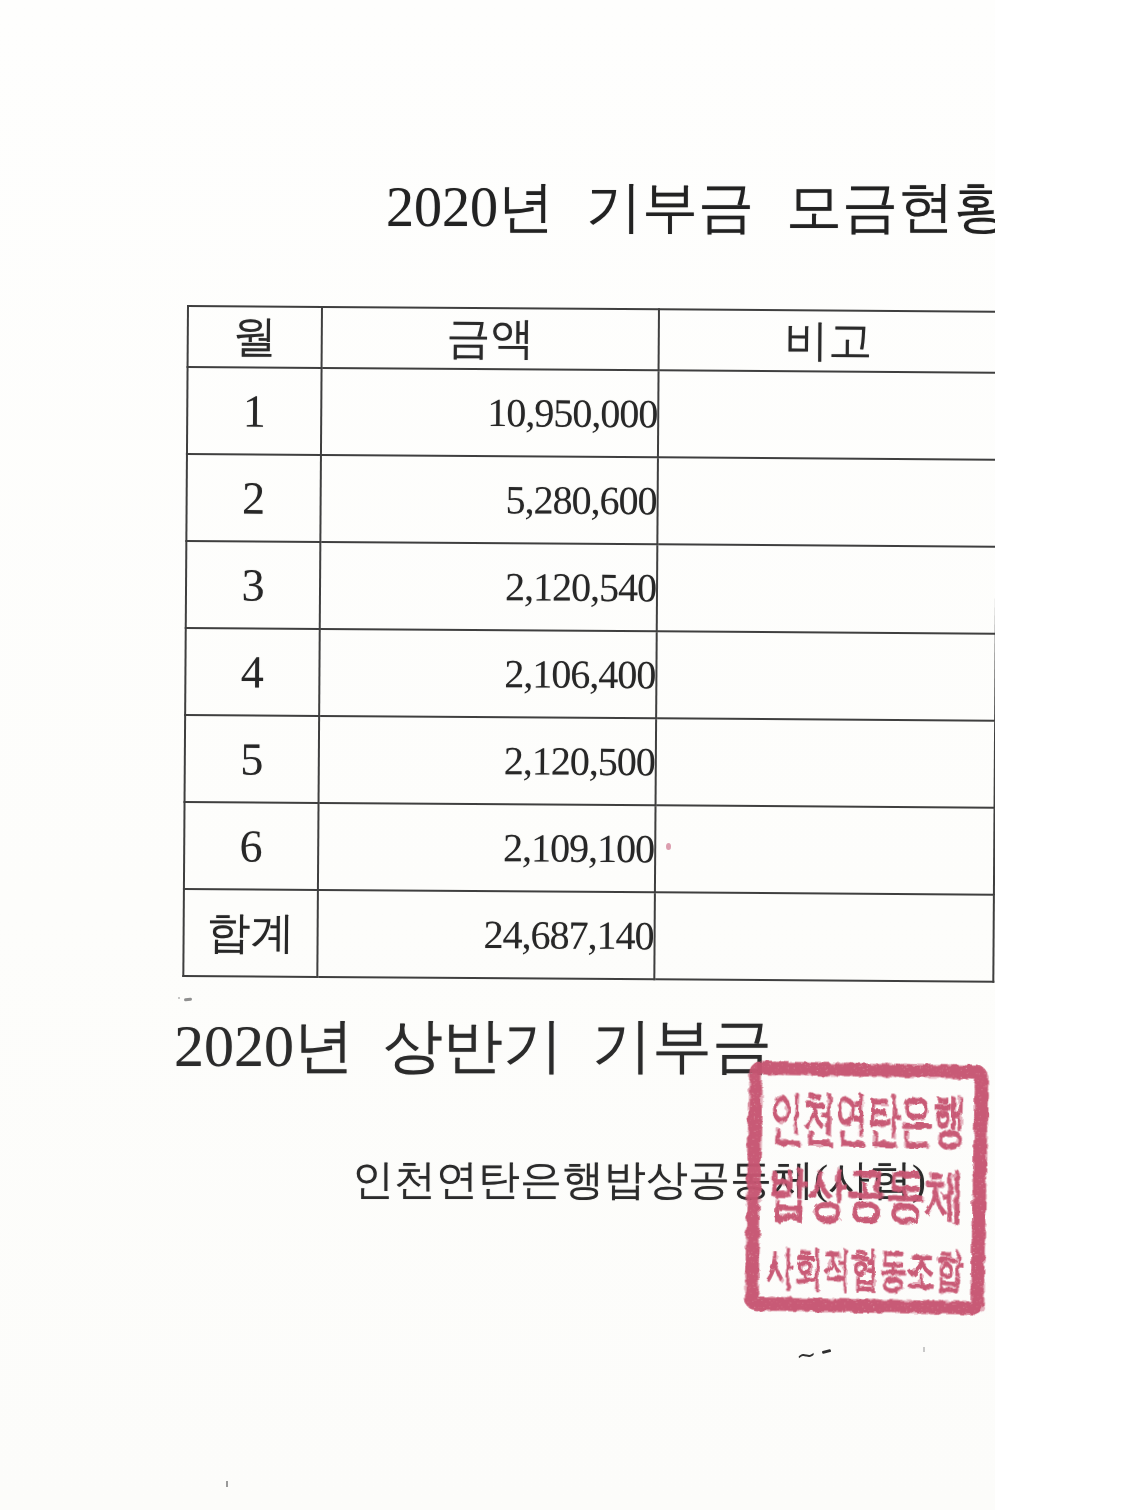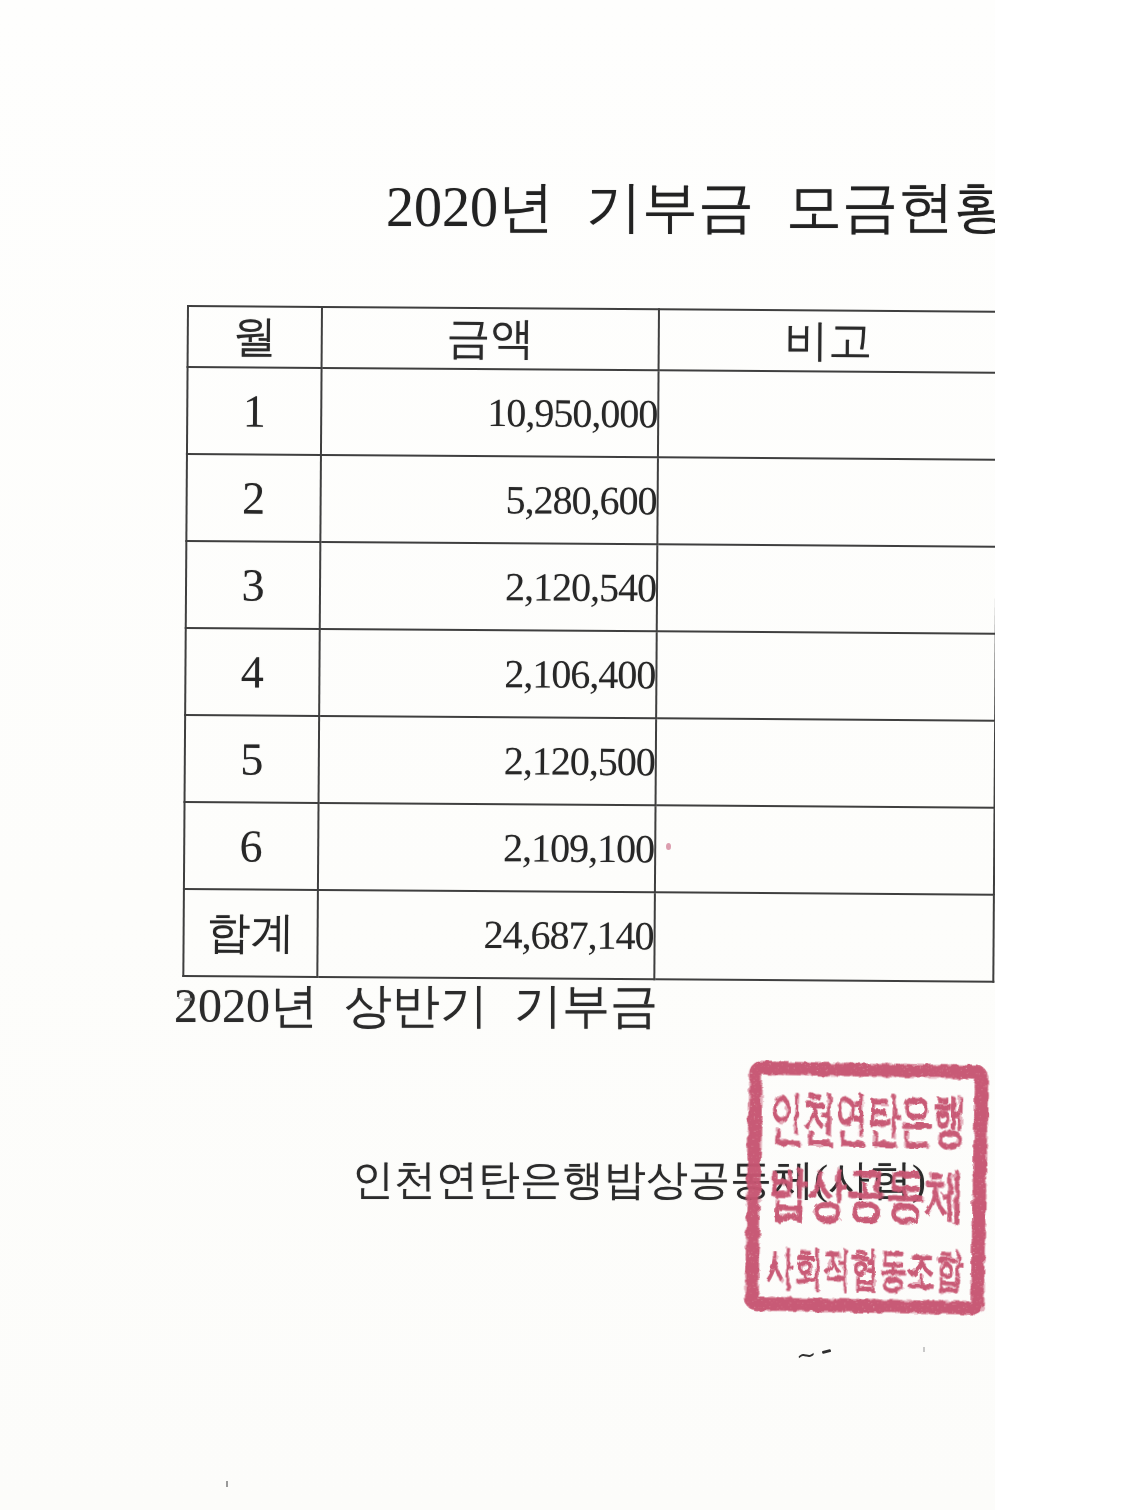--- a/index.html
+++ b/index.html
@@ -31,22 +31,22 @@
   }
   tr.hdr{ height:42px; }
   tr.row{ height:87px; }
   th{ font-weight:400; font-size:44px; text-align:center; color:#2a2a2a; }
   td.c-month{ text-align:center; font-size:46px; color:#272727; }
   td.c-month.total{ font-size:44px;text-align:center; }
   td.c-amount{ text-align:right; padding-right:16px; font-size:40px; letter-spacing:-1px; color:#272727; }
   td.c-note{ }
 
   .footnote{
-    position:absolute; left:174px; top:974px;
-    font-size:48px; word-spacing:14px; white-space:nowrap; color:#2b2b2b;
+    position:absolute; left:174px; top:1006px;
+    font-size:60px; word-spacing:14px; white-space:nowrap; color:#2b2b2b;
   }
   .org{
     position:absolute; left:352px; top:1152px;
     font-size:42px; white-space:nowrap; color:#2b2b2b;
   }
 
   .stamp{
     position:absolute; left:745px; top:1062px;
     width:243px; height:252px;
     transform:rotate(1.1deg);

